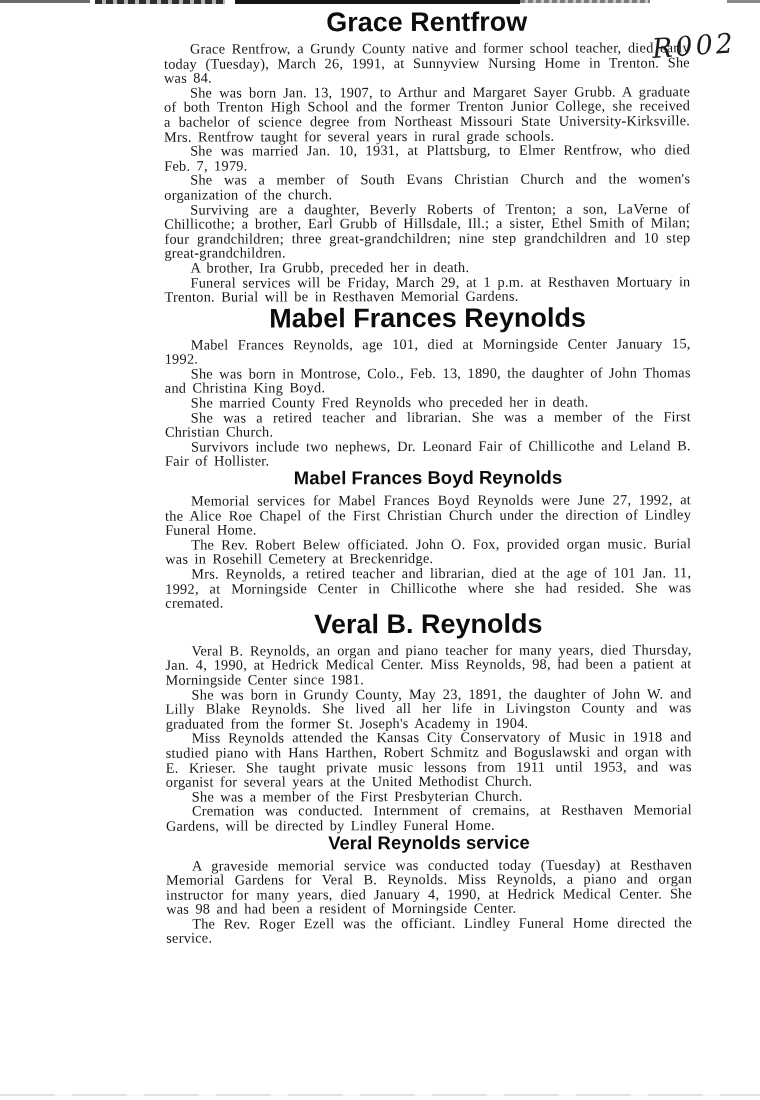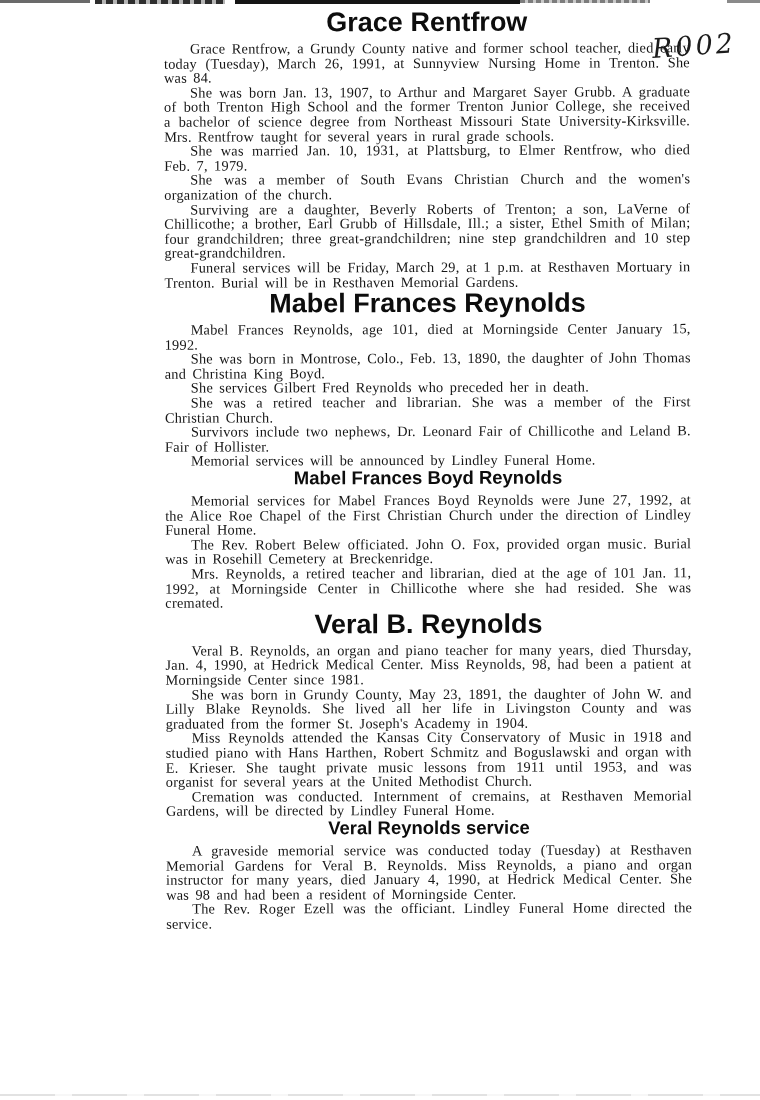--- a/index.html
+++ b/index.html
@@ -99,45 +99,46 @@
 
   <div class="column">
 
     <section class="obit">
       <h1 class="obit-title title-large">Grace Rentfrow</h1>
       <p>Grace Rentfrow, a Grundy County native and former school teacher, died early today (Tuesday), March 26, 1991, at Sunnyview Nursing Home in Trenton. She was 84.</p>
       <p>She was born Jan. 13, 1907, to Arthur and Margaret Sayer Grubb. A graduate of both Trenton High School and the former Trenton Junior College, she received a bachelor of science degree from Northeast Missouri State University-Kirksville. Mrs. Rentfrow taught for several years in rural grade schools.</p>
       <p>She was married Jan. 10, 1931, at Plattsburg, to Elmer Rentfrow, who died Feb. 7, 1979.</p>
       <p>She was a member of South Evans Christian Church and the women's organization of the church.</p>
       <p>Surviving are a daughter, Beverly Roberts of Trenton; a son, LaVerne of Chillicothe; a brother, Earl Grubb of Hillsdale, Ill.; a sister, Ethel Smith of Milan; four grandchildren; three great-grandchildren; nine step grandchildren and 10 step great-grandchildren.</p>
+      <p>A brother, Ira Grubb, preceded her in death.</p>
       <p>Funeral services will be Friday, March 29, at 1 p.m. at Resthaven Mortuary in Trenton. Burial will be in Resthaven Memorial Gardens.</p>
     </section>
 
     <section class="obit gap-large">
       <h1 class="obit-title title-large">Mabel Frances Reynolds</h1>
       <p>Mabel Frances Reynolds, age 101, died at Morningside Center January 15, 1992.</p>
       <p>She was born in Montrose, Colo., Feb. 13, 1890, the daughter of John Thomas and Christina King Boyd.</p>
-      <p>She services Gilbert Fred Reynolds who preceded her in death.</p>
+      <p>She married County Fred Reynolds who preceded her in death.</p>
       <p>She was a retired teacher and librarian. She was a member of the First Christian Church.</p>
       <p>Survivors include two nephews, Dr. Leonard Fair of Chillicothe and Leland B. Fair of Hollister.</p>
-      <p>Memorial services will be announced by Lindley Funeral Home.</p>
     </section>
 
     <section class="obit gap-small">
       <h1 class="obit-title title-small">Mabel Frances Boyd Reynolds</h1>
       <p>Memorial services for Mabel Frances Boyd Reynolds were June 27, 1992, at the Alice Roe Chapel of the First Christian Church under the direction of Lindley Funeral Home.</p>
       <p>The Rev. Robert Belew officiated. John O. Fox, provided organ music. Burial was in Rosehill Cemetery at Breckenridge.</p>
       <p>Mrs. Reynolds, a retired teacher and librarian, died at the age of 101 Jan. 11, 1992, at Morningside Center in Chillicothe where she had resided. She was cremated.</p>
     </section>
 
     <section class="obit gap-medium">
       <h1 class="obit-title title-large">Veral B. Reynolds</h1>
       <p>Veral B. Reynolds, an organ and piano teacher for many years, died Thursday, Jan. 4, 1990, at Hedrick Medical Center. Miss Reynolds, 98, had been a patient at Morningside Center since 1981.</p>
       <p>She was born in Grundy County, May 23, 1891, the daughter of John W. and Lilly Blake Reynolds. She lived all her life in Livingston County and was graduated from the former St. Joseph's Academy in 1904.</p>
       <p>Miss Reynolds attended the Kansas City Conservatory of Music in 1918 and studied piano with Hans Harthen, Robert Schmitz and Boguslawski and organ with E. Krieser. She taught private music lessons from 1911 until 1953, and was organist for several years at the United Methodist Church.</p>
+      <p>She was a member of the First Presbyterian Church.</p>
       <p>Cremation was conducted. Internment of cremains, at Resthaven Memorial Gardens, will be directed by Lindley Funeral Home.</p>
     </section>
 
     <section class="obit gap-none">
       <h1 class="obit-title title-small">Veral Reynolds service</h1>
       <p>A graveside memorial service was conducted today (Tuesday) at Resthaven Memorial Gardens for Veral B. Reynolds. Miss Reynolds, a piano and organ instructor for many years, died January 4, 1990, at Hedrick Medical Center. She was 98 and had been a resident of Morningside Center.</p>
       <p>The Rev. Roger Ezell was the officiant. Lindley Funeral Home directed the service.</p>
     </section>
 
   </div>

